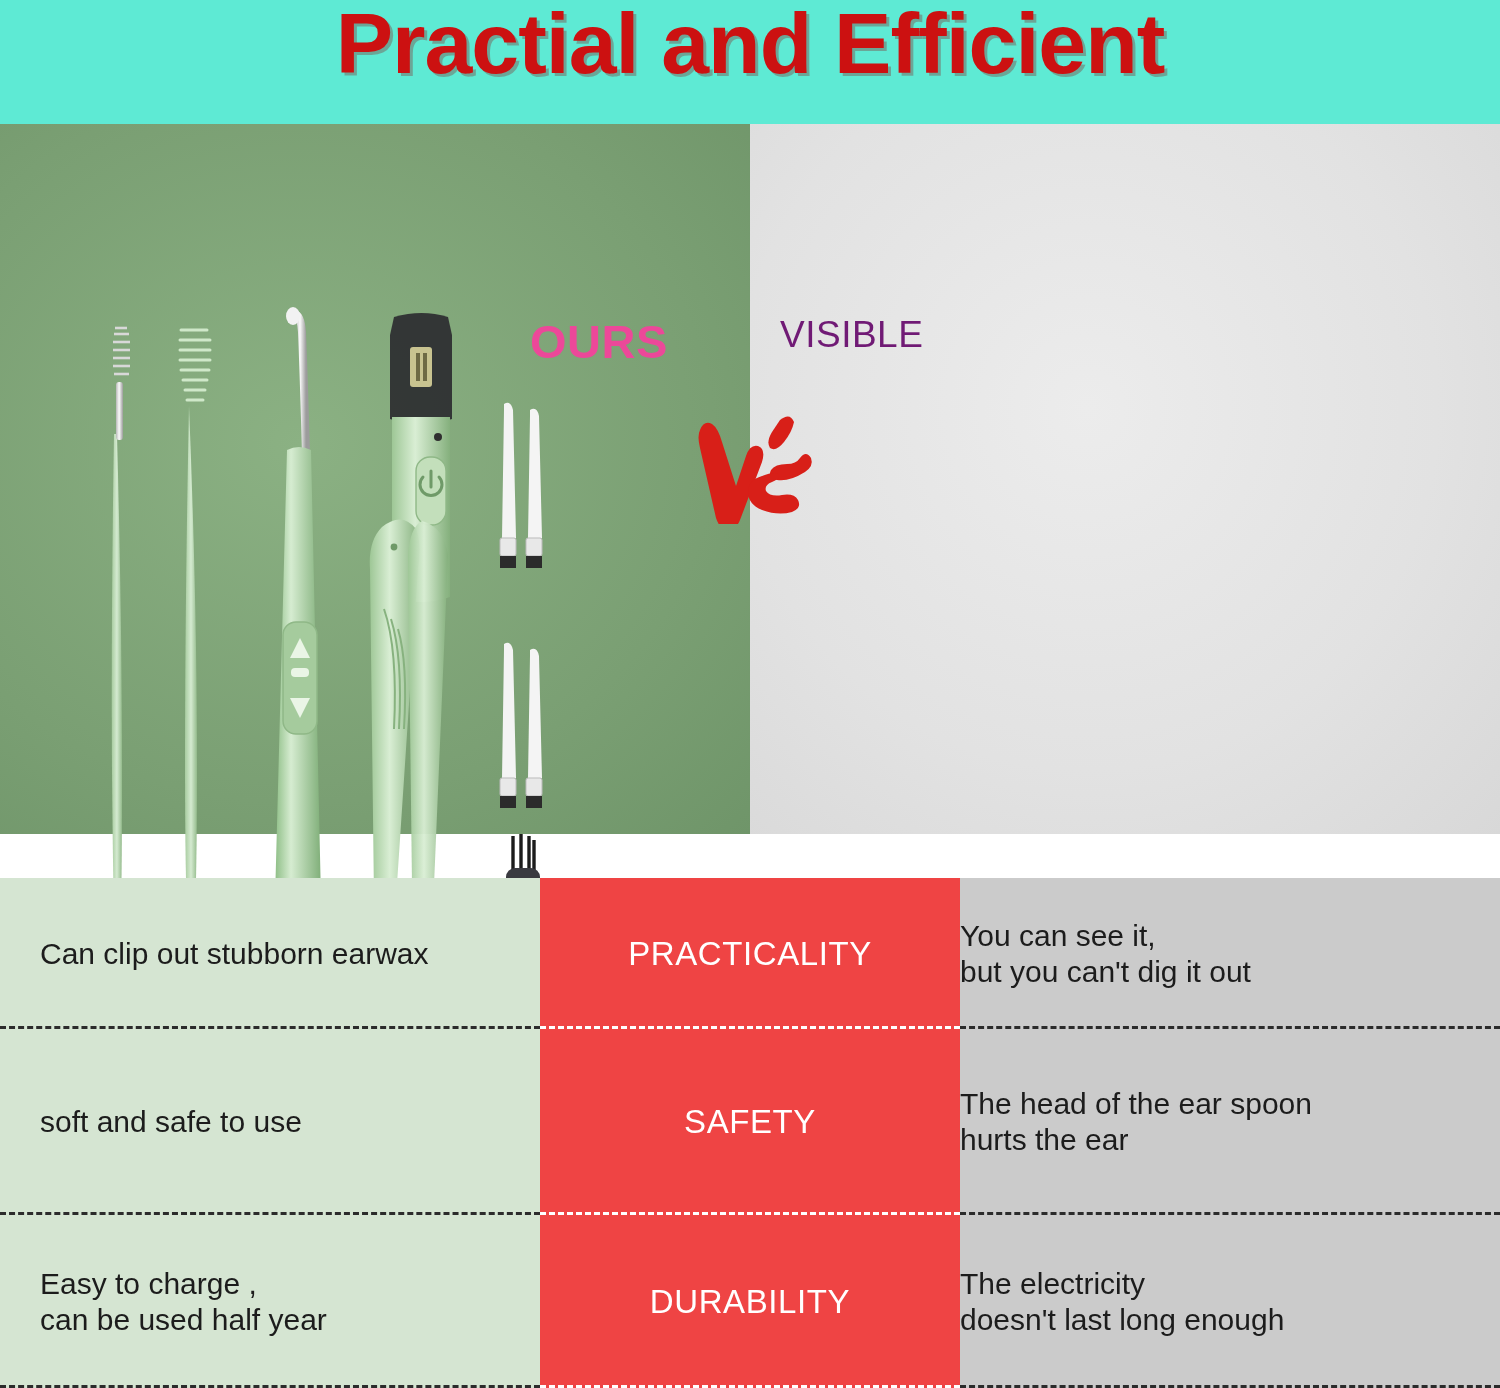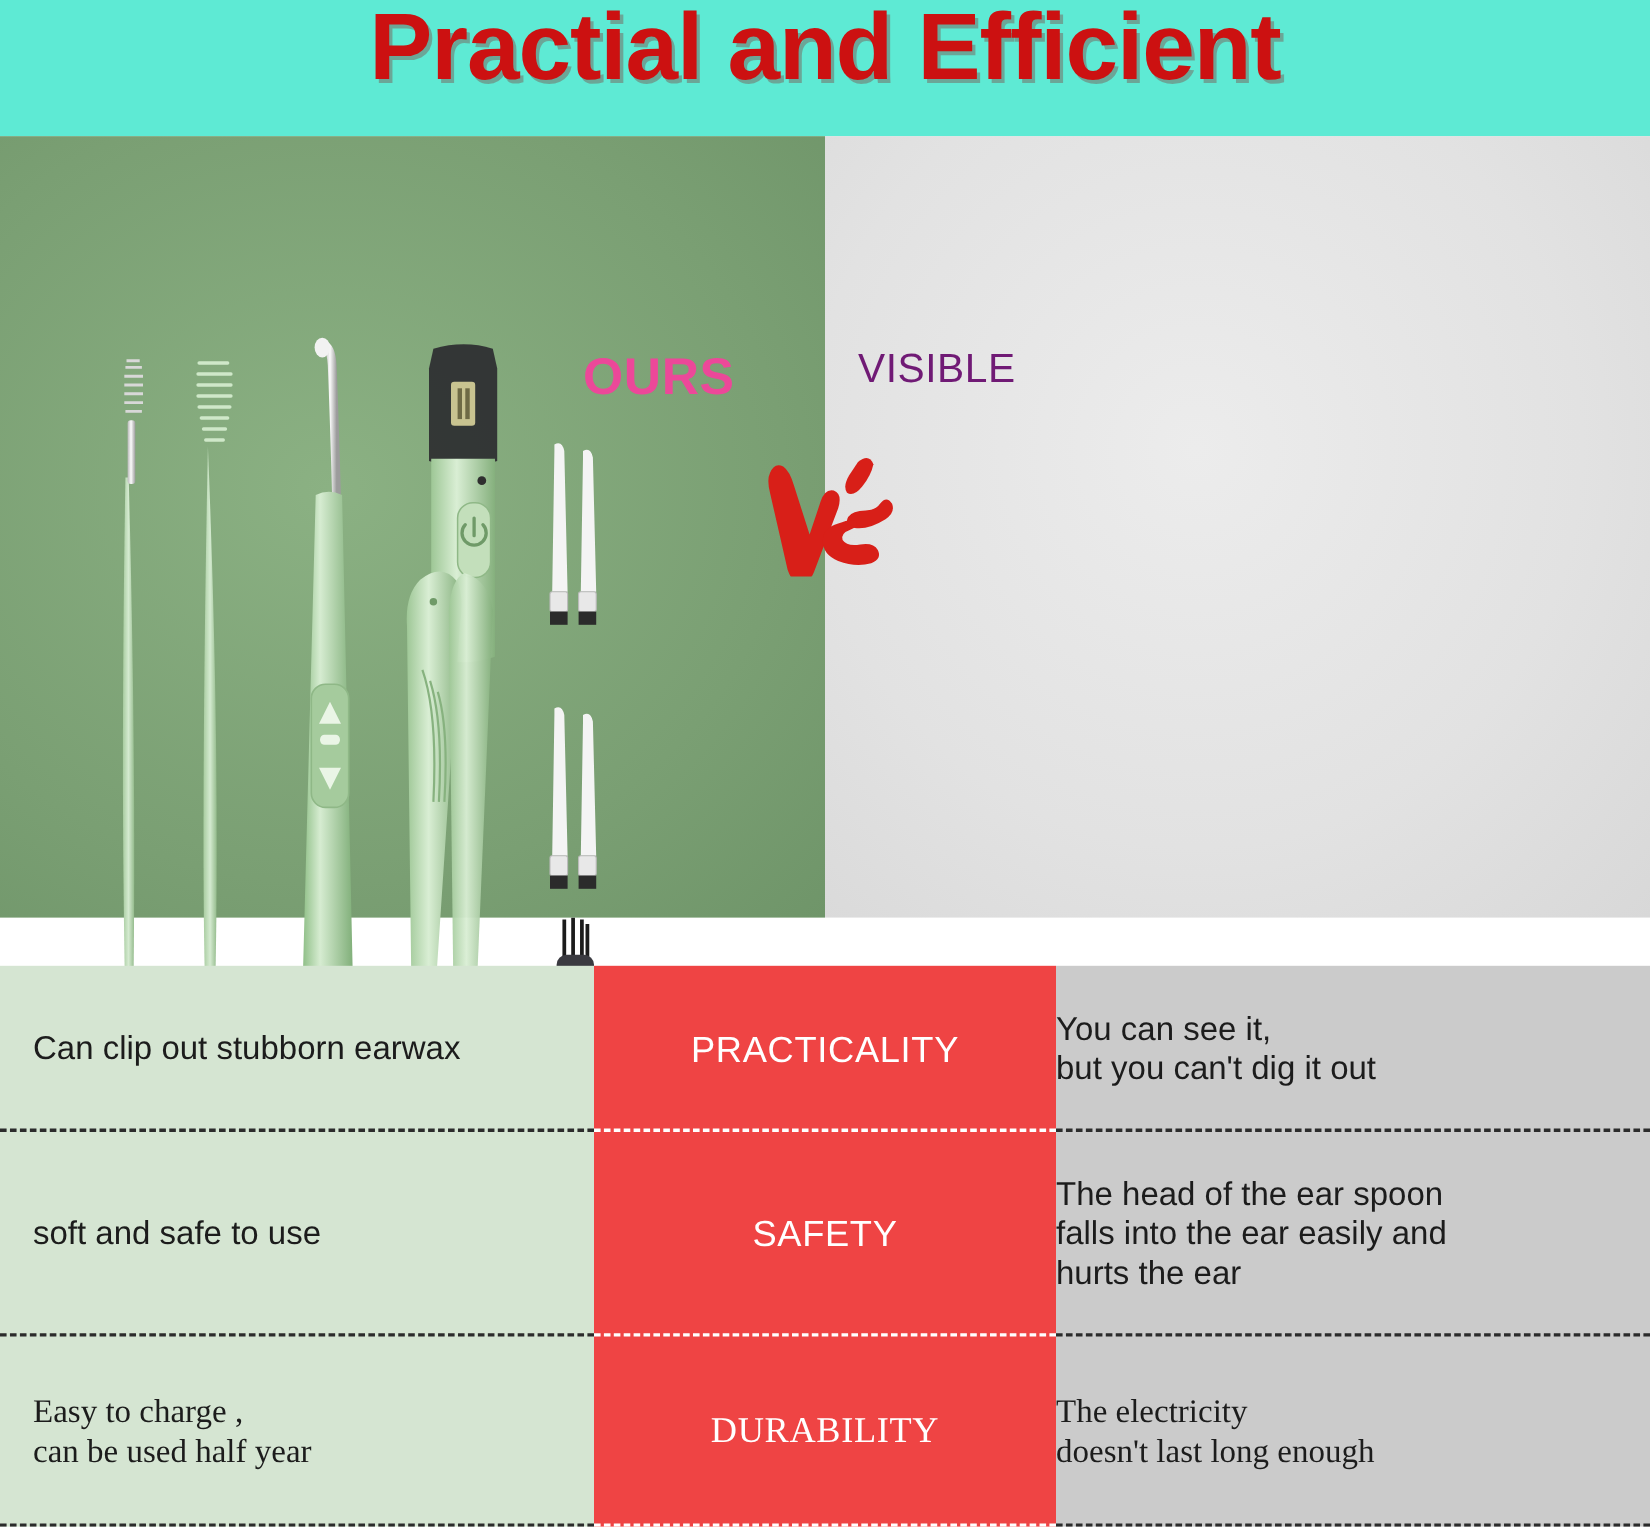--- a/index.html
+++ b/index.html
@@ -55,23 +55,23 @@
 
   
   .table { position:absolute; left:0; top:878px; width:1500px; height:510px; display:flex; }
   .col-ours   { width:540px; background:#d5e5d2; }
   .col-center { width:420px; background:#ef4444; }
   .col-theirs { width:540px; background:#cbcbcb; }
 
   .cell { display:flex; align-items:center; position:relative; }
   .r1 { height:151px; }
   .r2 { height:186px; }
-  .r3 { height:173px;font-family:Liberation Serif, serif; }
-
-  .cell-ours   { padding-left:30px; }
+  .r3 { height:173px; }
+
+  .cell-ours   { padding-left:40px; }
   .cell-theirs { }
   .cell-center { justify-content:center; }
 
   .txt-dark { font-size:30px; color:#1c1c1c; line-height:1.20; }
   .txt-head { font-size:33px; color:#ffffff; letter-spacing:.6px; }
 
   .sep { position:absolute; left:0; width:100%; height:0; border-top:3px dashed #2b2b2b; bottom:0; }
   .sep-white { border-top:3px dashed #ffffff; }
 </style>
 </head>
@@ -295,21 +295,20 @@
     <div class="cell cell-theirs r1">
       <div class="txt-dark">
         <div>You can see it,</div>
         <div>but you can't dig it out</div>
       </div>
       <div class="sep"></div>
     </div>
     <div class="cell cell-theirs r2">
       <div class="txt-dark">
         <div>The head of the ear spoon</div>
-        <div>falls into the ear easily and</div>
         <div>hurts the ear</div>
       </div>
       <div class="sep"></div>
     </div>
     <div class="cell cell-theirs r3">
       <div class="txt-dark">
         <div>The electricity</div>
         <div>doesn't last long enough</div>
       </div>
       <div class="sep"></div>

